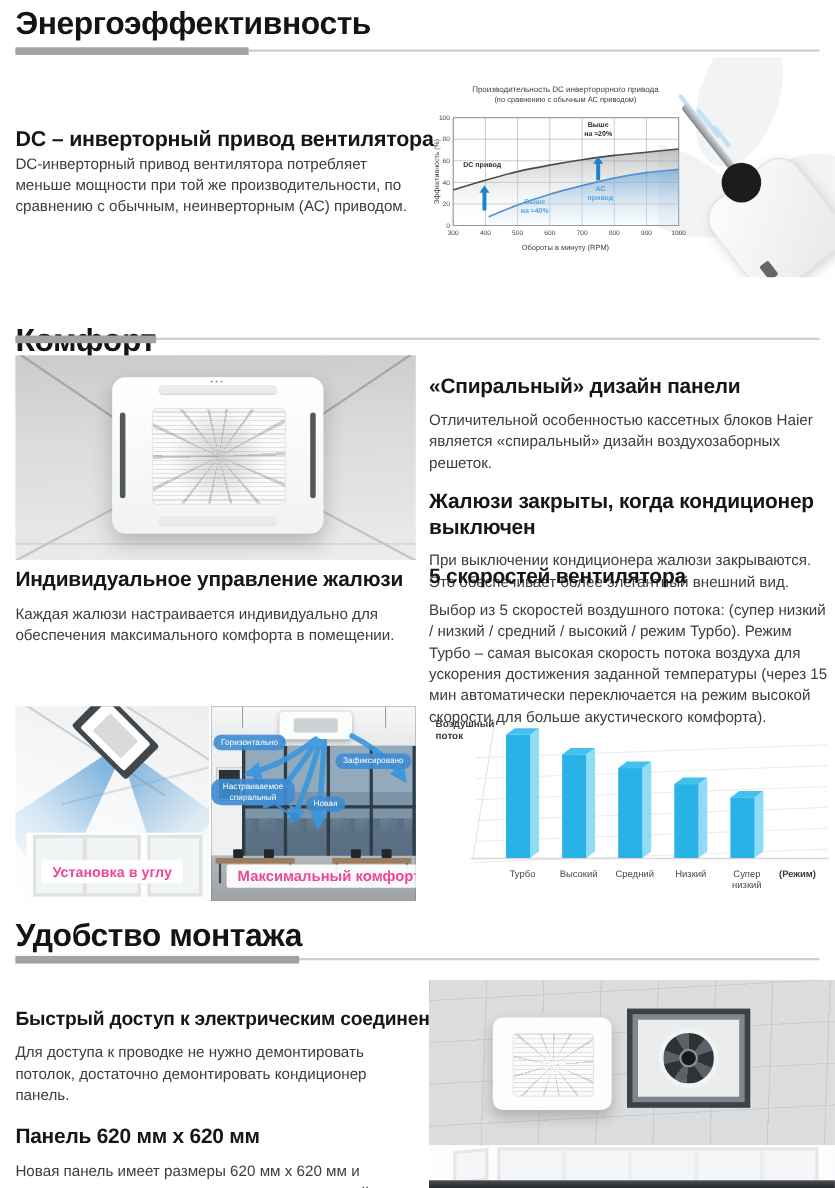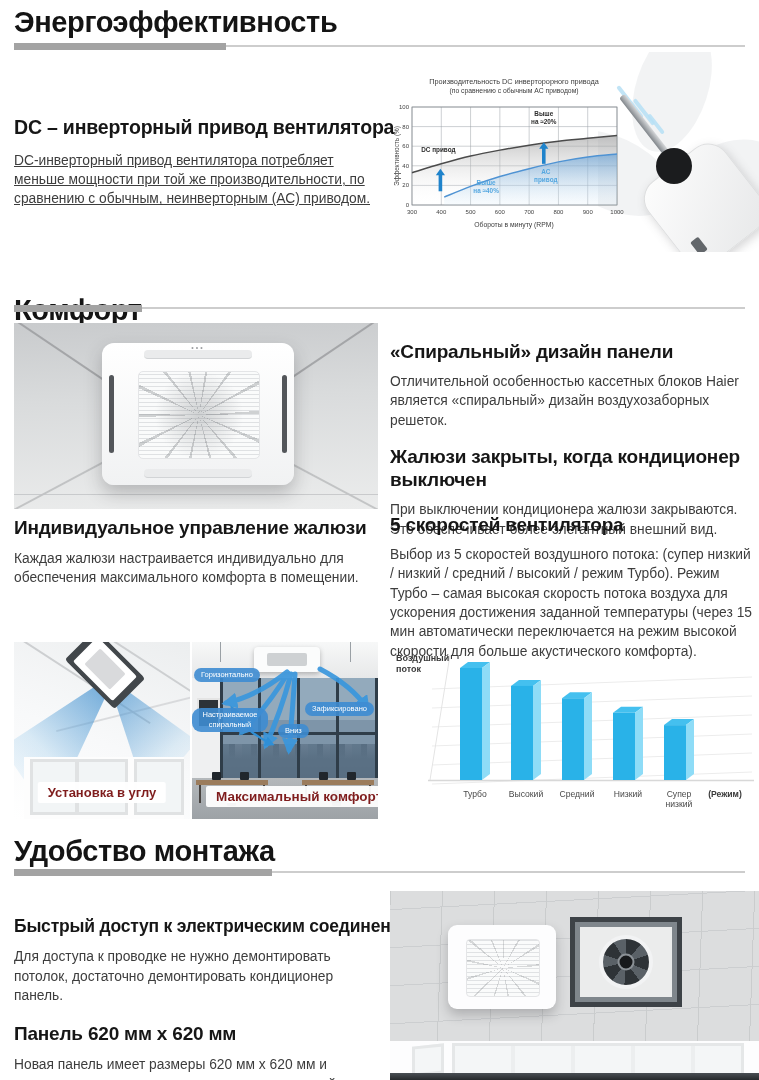--- a/index.html
+++ b/index.html
@@ -34,21 +34,21 @@
   .corner-unit .grille{position:absolute;inset:17px;background:#d9dadc;border-radius:2px;}
   .fan-left{position:absolute;left:-12px;top:30px;width:125px;height:145px;
     background:linear-gradient(225deg,rgba(60,140,205,.85) 0%,rgba(140,195,232,.3) 60%,rgba(200,228,246,0) 95%);
     clip-path:polygon(92% 0,0 52%,38% 100%);}
   .fan-right{position:absolute;left:88px;top:34px;width:95px;height:125px;
     background:linear-gradient(135deg,rgba(60,140,205,.75) 0%,rgba(140,195,232,.25) 65%,rgba(200,228,246,0) 95%);
     clip-path:polygon(5% 0,100% 52%,48% 100%);}
   .corner-windows{position:absolute;left:10px;bottom:0;width:160px;height:62px;background:#fdfdfd;}
   .cw{position:absolute;bottom:4px;border:3px solid #e0e2e3;background:#f2f5f6;}
   .cw .post{position:absolute;top:0;bottom:0;width:4px;background:#e0e2e3;}
-  .photo-caption{position:absolute;background:rgba(255,255,255,.94);color:#7f1d1d;font-weight:700;
+  .photo-caption{position:absolute;background:rgba(255,255,255,.94);color:#ec4899;font-weight:700;
     font-size:13px;padding:3px 10px;border-radius:2px;white-space:nowrap;}
 
   
   .photo-office{background:#41525f;overflow:hidden;}
   .office-ceiling{position:absolute;left:0;top:0;right:0;height:36px;background:linear-gradient(#f7f8f8,#e7e8e9);}
   .office-cassette{position:absolute;left:62px;top:5px;width:66px;height:25px;background:#fbfcfc;border-radius:4px;
     box-shadow:0 2px 5px rgba(0,0,0,.25);}
   .office-cassette .g{position:absolute;left:13px;top:6px;width:40px;height:13px;background:#ced1d3;border-radius:2px;}
   .office-wallL{position:absolute;left:0;top:36px;width:28px;height:100px;background:#eff0f1;}
   .office-frame{position:absolute;left:5px;top:56px;width:19px;height:26px;background:#2c3338;border:2px solid #e4e4e4;}
@@ -182,21 +182,21 @@
         <text x="153.8357142857143" y="101.64" font-size="6.4" fill="#54a7e0" text-anchor="middle" font-weight="bold">АС</text>
         <text x="153.8357142857143" y="109.64" font-size="6.4" fill="#54a7e0" text-anchor="middle" font-weight="bold">привод</text>
         <text x="151.78571428571428" y="43.81999999999999" font-size="6.4" fill="#2e2e2e" text-anchor="middle" font-weight="bold">Выше</text>
         <text x="151.78571428571428" y="51.81999999999999" font-size="6.4" fill="#2e2e2e" text-anchor="middle" font-weight="bold">на ≈20%</text>
         <text x="122" y="155" font-size="6.8" fill="#3c3c3c" text-anchor="middle">Обороты в минуту (RPM)</text>
         <text x="7" y="84" font-size="6.4" fill="#3c3c3c" text-anchor="middle" transform="rotate(-90 7 84)">Эффективность (%)</text>
       </svg></div>
 
   <div class="abs" style="left:14px;top:116px;width:372px;">
     <h2 style="white-space:nowrap;font-size:19.5px;">DC – инверторный привод вентилятора</h2>
-    <p style="margin-top:11px;width:362px;text-decoration:underline;">DC-инверторный привод вентилятора потребляет меньше мощности при той же производительности, по сравнению с обычным, неинверторным (АС) приводом.</p>
+    <p style="width:362px;">DC-инверторный привод вентилятора потребляет меньше мощности при той же производительности, по сравнению с обычным, неинверторным (АС) приводом.</p>
   </div>
 
   <div class="abs" style="left:14px;top:260px;margin-top:34px;">
     <h1>Комфорт</h1>
   </div>
   <div class="rule-thin" style="left:14px;top:307px;width:731px;"></div>
   <div class="rule-thick" style="left:14px;top:305px;width:128px;"></div>
 
   <div class="abs photo-cassette" style="left:14px;top:323px;width:364px;height:186px;">
     <div class="seam" style="left:-28px;top:44px;width:200px;height:2px;transform:rotate(34deg);"></div>
@@ -300,22 +300,22 @@
         <path d="M95,30 C75,46 56,56 34,61" marker-end="url(#ah)"></path>
         <path d="M96,31 C82,54 66,74 50,90" marker-end="url(#ah)"></path>
         <path d="M99,32 C92,58 83,83 74,103" marker-end="url(#ah)"></path>
         <path d="M103,32 C101,60 99,86 97,108" marker-end="url(#ah)"></path>
         <path d="M128,27 C149,38 164,50 175,66" marker-end="url(#ah)"></path>
       </g>
       <path d="M40,66 C52,86 64,95 80,102" fill="none" stroke="#2f8fd6" stroke-width="2.2" marker-start="url(#ah2)" marker-end="url(#ah2)"></path>
     </svg>
     <div class="badge" style="left:2px;top:26px;">Горизонтально</div>
     <div class="badge" style="left:0;top:66px;width:62px;">Настраиваемое спиральный</div>
-    <div class="badge" style="left:86px;top:82px;">Вниз</div>
-    <div class="badge" style="right:4px;top:60px;text-align:center;">Зафиксировано</div>
+    <div class="badge" style="left:86px;top:82px;">Новая</div>
+    <div class="badge" style="right:4px;top:43px;text-align:center;">Зафиксировано</div>
     <div class="photo-caption" style="left:14px;bottom:12px;font-size:13.5px;">Максимальный комфорт</div>
   </div>
 
   <div class="abs" id="bar-chart" style="left:392px;top:645px;width:367px;height:170px;"><svg width="367" height="170" viewBox="0 0 367 170" font-family="Liberation Sans,DejaVu Sans,sans-serif">
         <line x1="40" y1="44" x2="360" y2="32" stroke="#ececec" stroke-width="1"></line>
         <line x1="40" y1="63" x2="360" y2="51" stroke="#ececec" stroke-width="1"></line>
         <line x1="40" y1="82" x2="360" y2="70" stroke="#ececec" stroke-width="1"></line>
         <line x1="40" y1="101" x2="360" y2="89" stroke="#ececec" stroke-width="1"></line>
         <line x1="40" y1="120" x2="360" y2="108" stroke="#ececec" stroke-width="1"></line>
         <line x1="40" y1="139" x2="360" y2="127" stroke="#ececec" stroke-width="1"></line>

